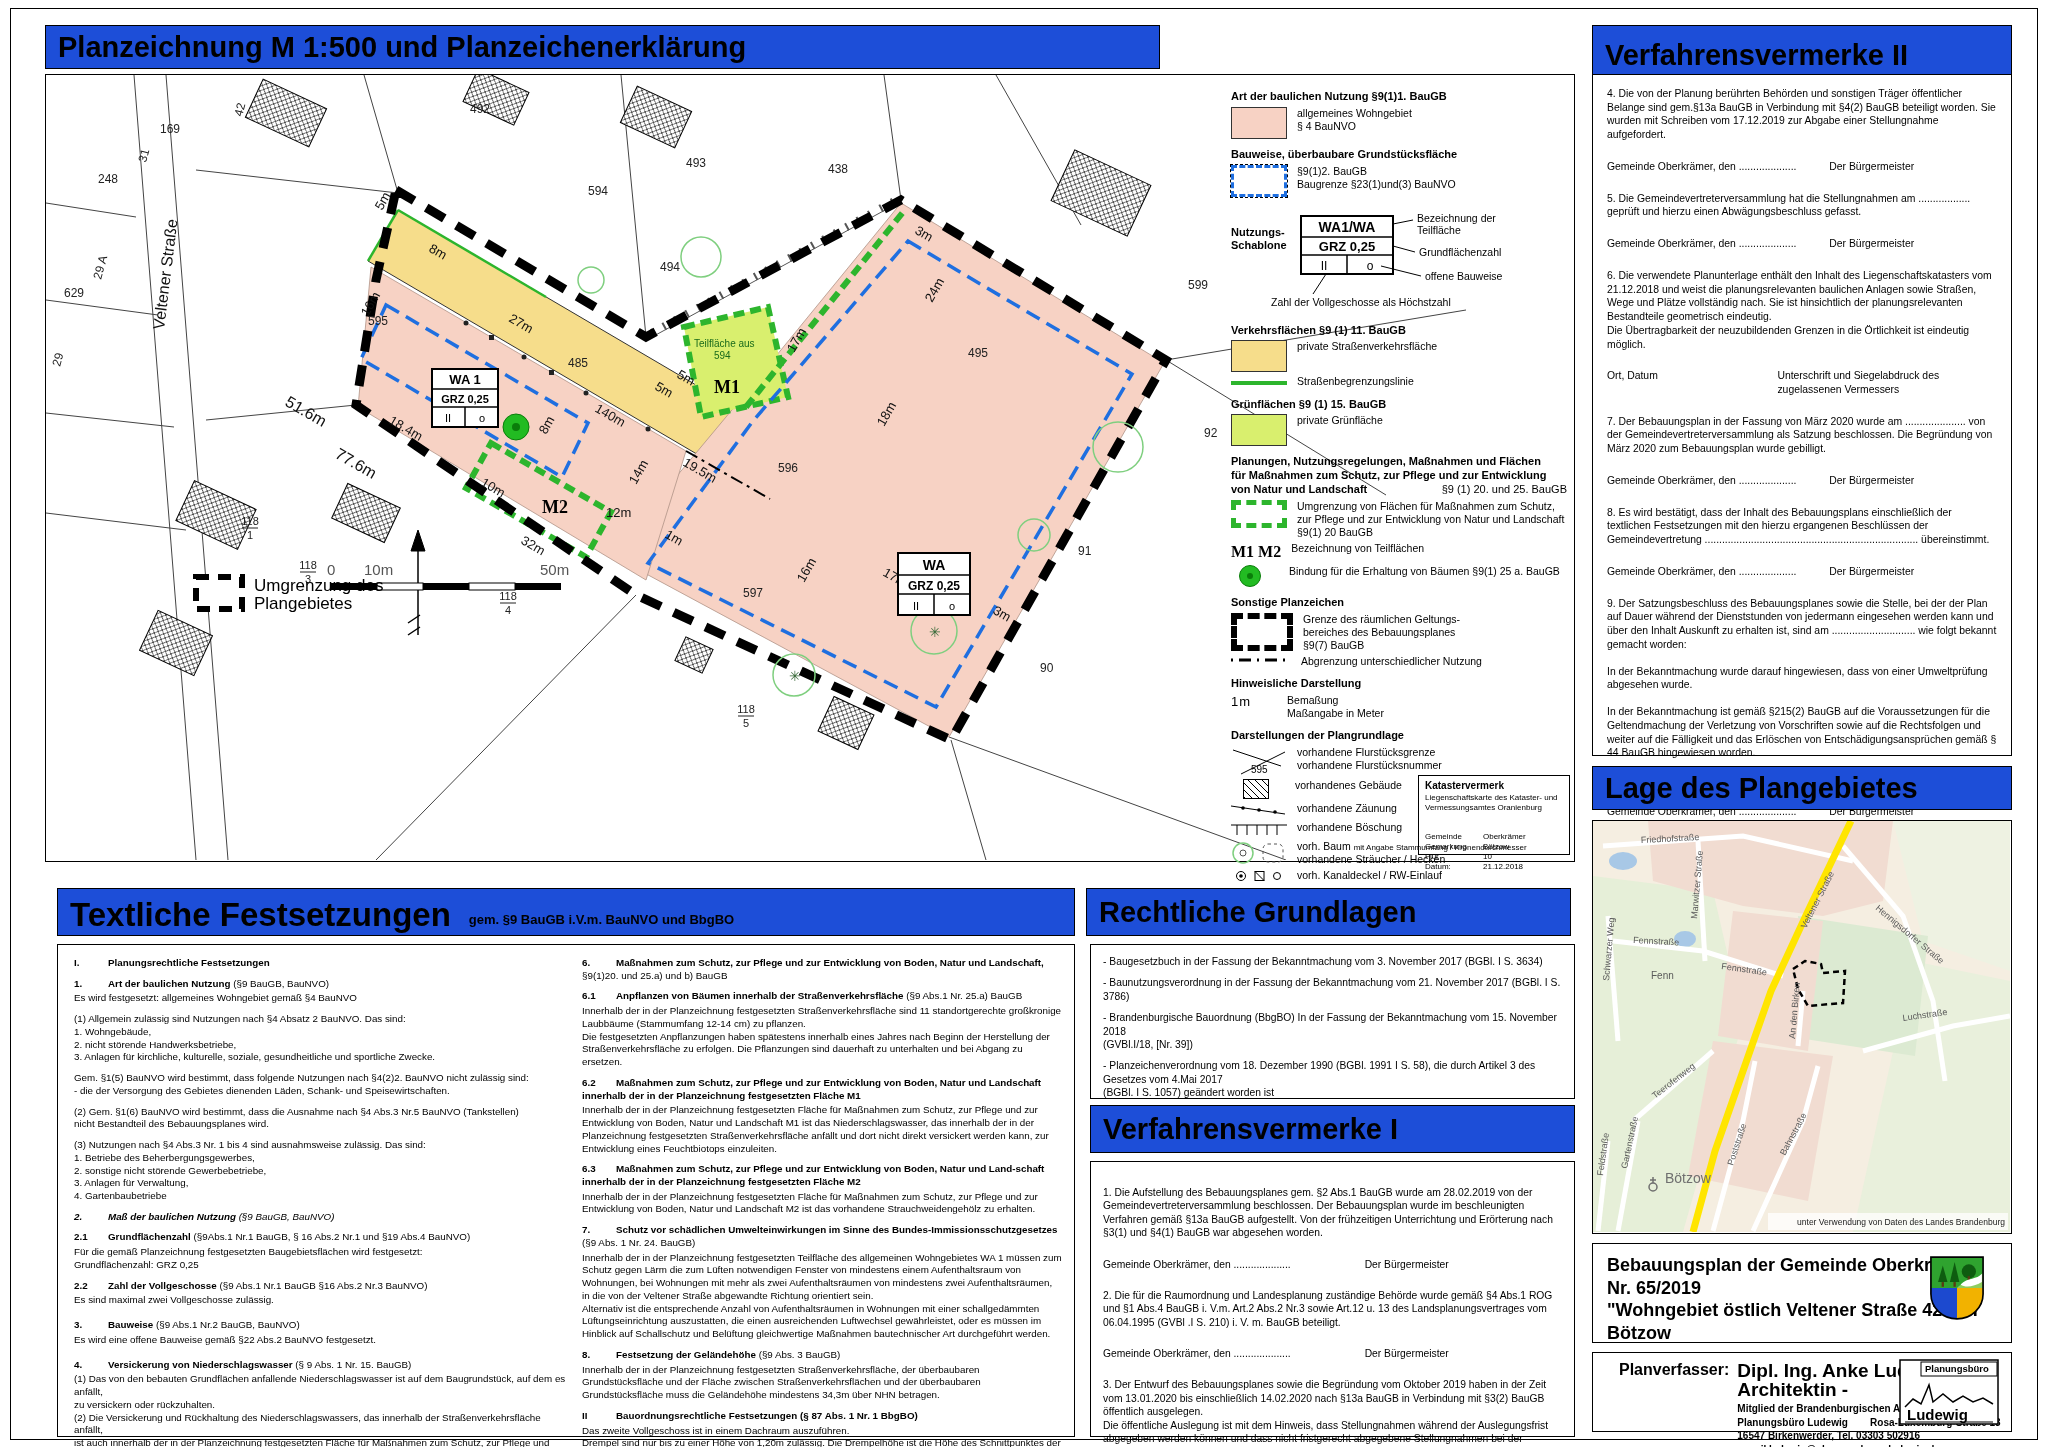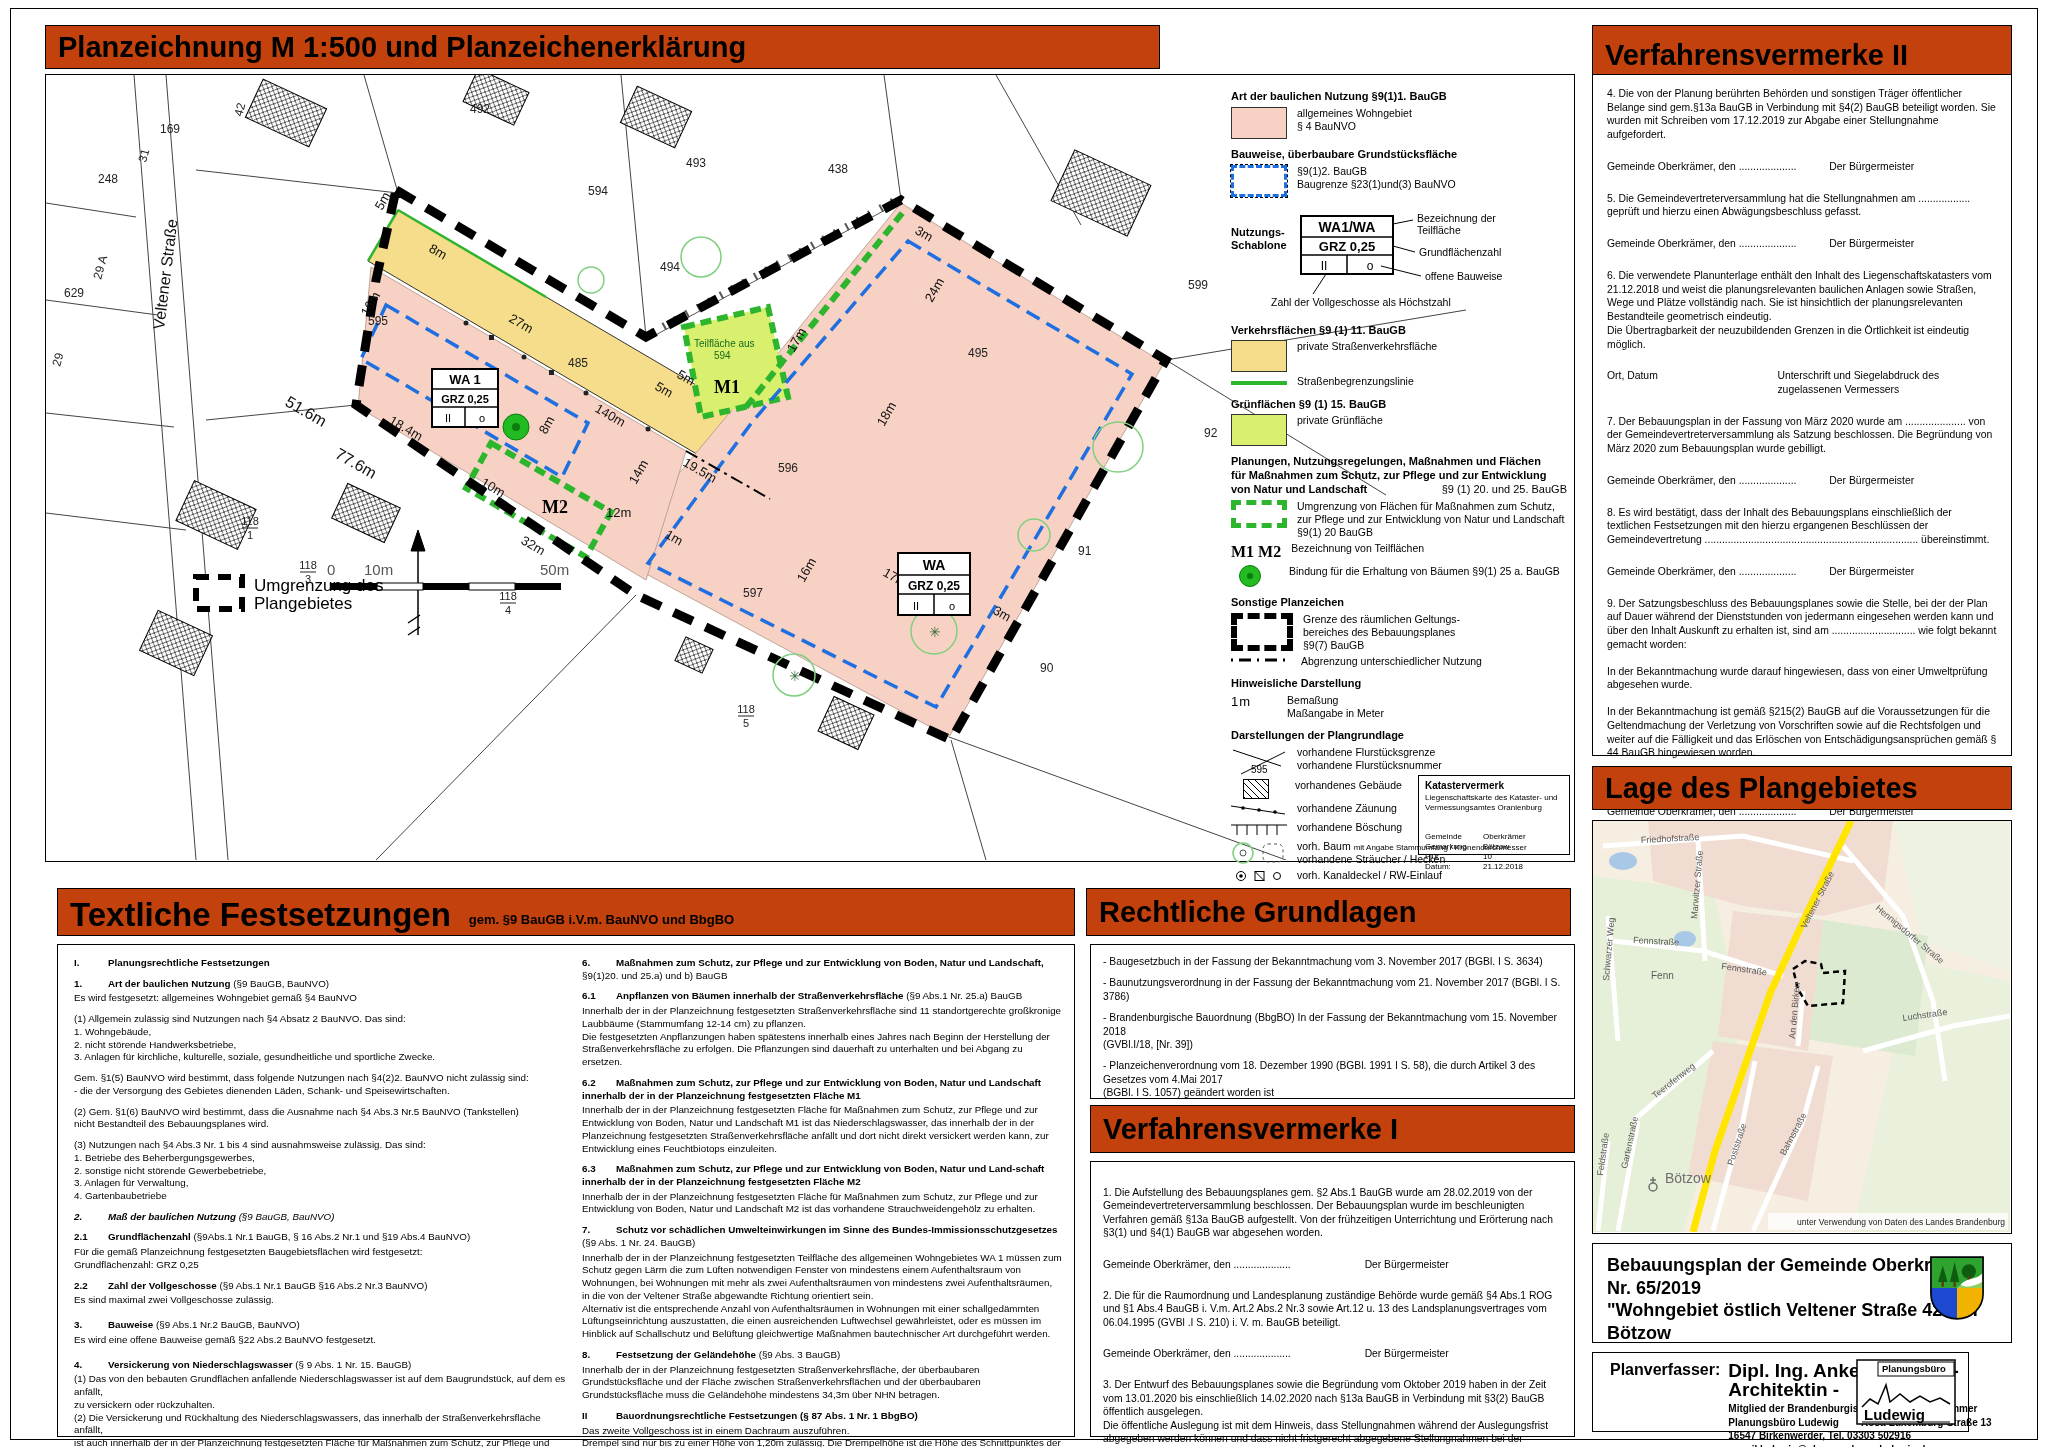--- a/index.html
+++ b/index.html
@@ -1,18 +1,18 @@
 <!DOCTYPE html>
 <html><head>
 <meta charset="utf-8">
 <style>
   html,body{margin:0;padding:0;background:#e8e8e8;}
   .sheet{position:relative;width:2048px;height:1447px;background:#fff;font-family:"Liberation Sans",sans-serif;color:#000;overflow:hidden;}
   .frame{position:absolute;left:10px;top:8px;width:2026px;height:1430px;border:1.5px solid #000;}
-  .hbox{position:absolute;border:1.6px solid #000;box-sizing:border-box;display:flex;align-items:center;padding:0 12px;background:#c2410c;font-weight:700;}
+  .hbox{position:absolute;border:1.6px solid #000;box-sizing:border-box;display:flex;align-items:center;padding:0 12px;background:#1d4ed8;font-weight:700;}
   .box{position:absolute;border:1.6px solid #000;box-sizing:border-box;background:#fff;}
   .pre{white-space:pre-line;}
   
   .plan-title{left:45px;top:25px;width:1115px;height:44px;font-size:29px;}
   .plan-box{left:45px;top:74px;width:1530px;height:788px;}
   .plan-svg{position:absolute;left:0;top:0;}
   
   .legend{position:absolute;left:1185px;top:6px;width:336px;font-size:10.5px;line-height:1.25;}
   .lg-title{font-weight:700;font-size:11px;margin:9px 0 3px 0;}
   .lg-row{display:flex;gap:10px;align-items:flex-start;margin:3px 0;}
@@ -40,21 +40,21 @@
   .vv2-b{left:1592px;top:74px;width:420px;height:682px;padding:12px 14px;font-size:10.4px;line-height:1.32;}
   .para{margin:0 0 13px 0;}
   .sig{display:flex;margin:18px 0 18px 0;}
   .sig .l{width:57%;}
   .lage-h{left:1592px;top:766px;width:420px;height:44px;font-size:29px;}
   .map-box{left:1592px;top:820px;width:420px;height:414px;}
   .titleblock{left:1592px;top:1243px;width:420px;height:100px;padding:10px 14px;}
   .tb1{font-size:18px;font-weight:700;line-height:1.25;}
   .tb-satzung{font-size:24px;font-weight:700;margin-top:10px;line-height:1.15;}
   .shield{position:absolute;right:26px;top:12px;}
-  .verfasser{left:1592px;top:1352px;width:377px;height:80px;padding:8px 17px;}
+  .verfasser{left:1592px;top:1352px;width:420px;height:80px;padding:8px 26px;}
   .vf-row{display:flex;gap:8px;}
   .vf-label{font-weight:700;font-size:16px;white-space:nowrap;}
   .vf-name{font-weight:700;font-size:19px;line-height:1;}
   .vf-sub{font-weight:700;font-size:10px;line-height:1.35;margin-top:3px;white-space:pre;}
   .vf-logo{position:absolute;right:12px;top:6px;}
   
   .tf-h{left:57px;top:888px;width:1018px;height:48px;align-items:flex-end;padding-bottom:4px;gap:18px;}
   .tf-title{font-size:33px;font-weight:700;line-height:1;}
   .tf-sub{font-size:13px;font-weight:700;padding-bottom:4px;}
   .tf-box{left:57px;top:944px;width:1018px;height:493px;}

